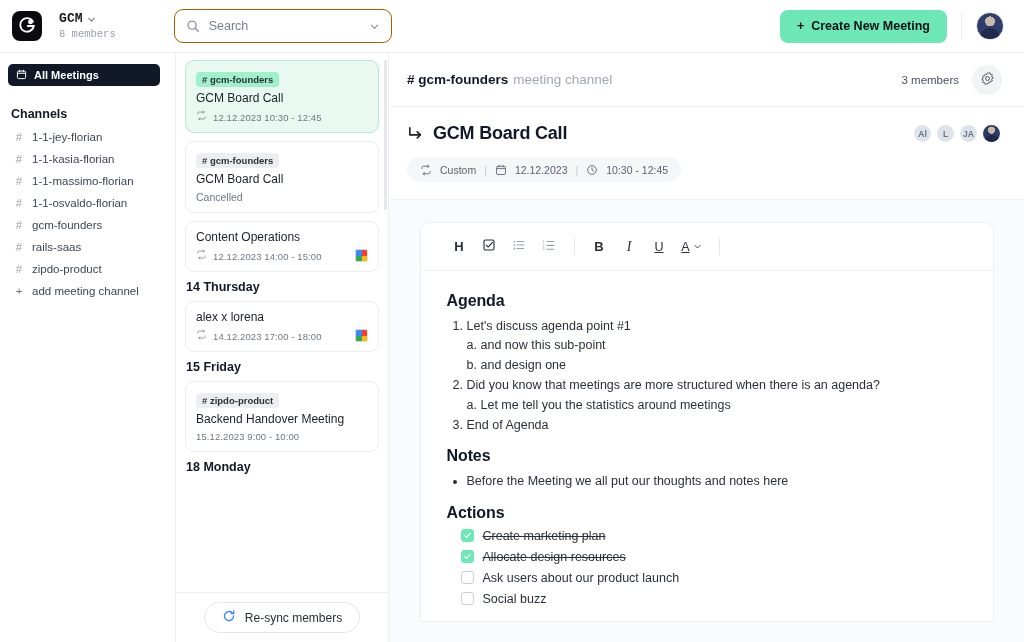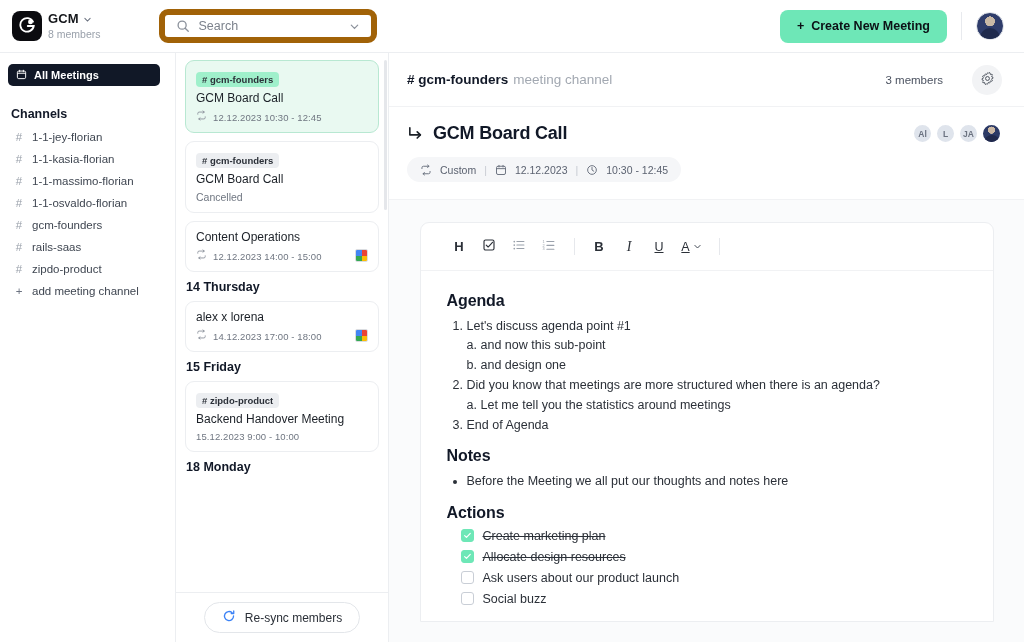--- a/index.html
+++ b/index.html
@@ -13,34 +13,34 @@
   .app { width: 1024px; height: 642px; display: flex; flex-direction: column; }
 
   
   .topbar {
     height: 53px; flex: 0 0 53px;
     display: flex; align-items: center;
     border-bottom: 1px solid #eceef1;
     background: #fff;
     padding: 0 20px 0 12px;
   }
-  .brand { display: flex; align-items: center; gap: 6px; }
+  .brand { display: flex; align-items: center; gap: 17px; font-family: Liberation Mono, monospace; }
   .logo {
     width: 30px; height: 30px; border-radius: 8px; background: #0b0b0f;
     display: flex; align-items: center; justify-content: center; flex: 0 0 30px;
   }
   .brand-text { display: flex; flex-direction: column; line-height: 1.15; }
   .brand-name-row { display: flex; align-items: center; gap: 4px; }
   .brand-name { font-size: 13px; font-weight: 700; color: #14161a; letter-spacing: .1px; }
   .brand-sub { font-size: 10.5px; color: #9aa1ab; margin-top: 1px; }
   .chev { color: #6b7280; display: inline-flex; }
 
   .searchwrap { margin-left: 58px; }
   .search {
-    width: 218px; height: 34px; border: 6px solid #a16207; border-radius: 9px;
+    width: 218px; height: 34px; border: 1px solid #a16207; border-radius: 9px;
     display: flex; align-items: center; gap: 9px; padding: 0 11px;
     background: #fff;
   }
   .search .ph { font-size: 12.5px; color: #7c828c; flex: 1; }
   .search .ic { color: #8b919b; display: inline-flex; }
 
   .spacer { flex: 1; }
   .cta {
     height: 33px; background: #6ee7b7; border: none; border-radius: 8px;
     color: #0c1116; font-size: 12.5px; font-weight: 700;
@@ -121,21 +121,21 @@
   }
 
   
   .main { flex: 1; display: flex; flex-direction: column; min-width: 0; background: #fff; }
   .chanhead {
     height: 54px; flex: 0 0 54px; display: flex; align-items: center;
     padding: 0 22px 0 18px; border-bottom: 1px solid #f1f2f4;
   }
   .chanhead .t1 { font-size: 13.5px; font-weight: 700; color: #111827; }
   .chanhead .t2 { font-size: 13.5px; color: #a2a8b1; margin-left: 5px; }
-  .members { font-size: 11.5px; color: #4b5260; margin-right: 29px; }
+  .members { font-size: 11.5px; color: #4b5260; margin-right: 13px; }
   .gearbtn {
     width: 30px; height: 30px; border-radius: 50%; background: #f2f3f5;
     display: flex; align-items: center; justify-content: center; cursor: pointer;
     border: none;
   }
 
   .mtghead { padding: 16px 22px 0 18px; }
   .mtgrow { display: flex; align-items: center; }
   .arrow { color: #1b2027; margin-right: 9px; display: inline-flex; }
   .mtgtitle { font-size: 18px; font-weight: 700; color: #111827; letter-spacing: -.2px; }

